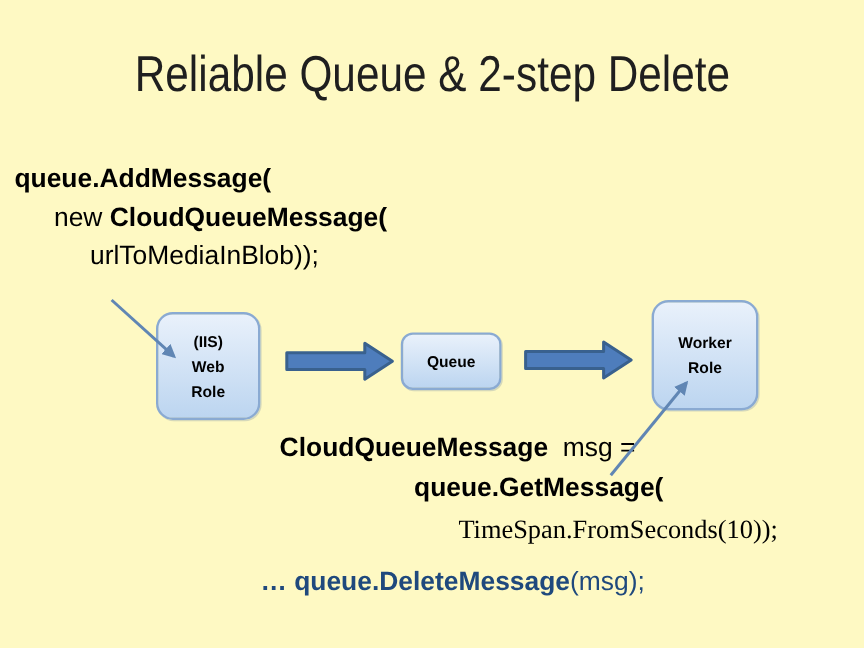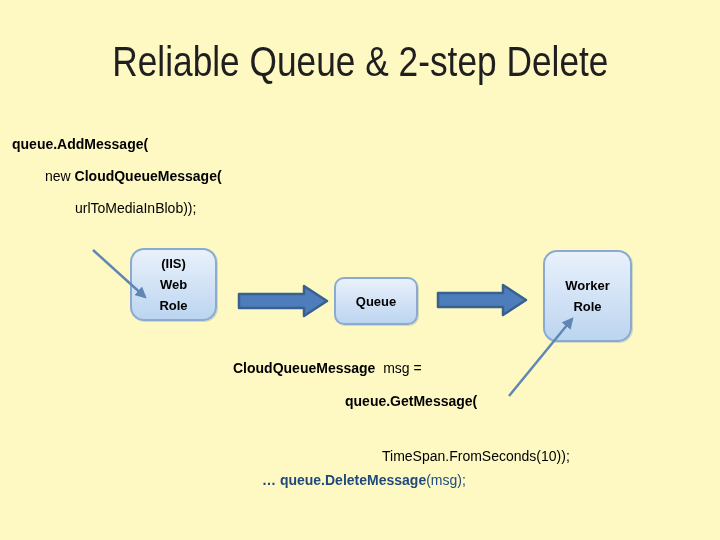--- a/index.html
+++ b/index.html
@@ -29,39 +29,38 @@
     letter-spacing: 0px;
     color: var(--title-text, #1f1f1f);
     transform: scaleX(0.84);
     transform-origin: 50% 50%;
     white-space: nowrap;
   }
 
   
   .code-line {
     position: absolute;
-    font-size: 14px;
+    font-size: 22px;
     color: var(--code-text, #000000);
     white-space: nowrap;
   }
   .b { font-weight: 700; }
   .pre { white-space: pre; }
 
   .l-a1 { left: 12px;  top: 136px; }
   .l-a2 { left: 45px;  top: 168px; }
   .l-a3 { left: 75px;  top: 200px; }
 
   .l-b1 { left: 233px; top: 360px; }
   .l-b2 { left: 345px; top: 393px; }
-  .l-b3 { left: 382px; top: 448px; }
+  .l-b3 { left: 382px; top: 428px; font-family: Liberation Serif, serif; }
 
   .l-c {
     left: 217px; top: 472px;
     color: var(--accent-blue, #1f497d);
-    margin-left: 45px;
   }
 
   
   .node {
     position: absolute;
     box-sizing: border-box;
     background: linear-gradient(to bottom,
       var(--box-fill-top, #e9f1fb) 0%,
       var(--box-fill-bottom, #bcd5f0) 100%);
     border: 2px solid var(--box-border, #8aaad2);
@@ -70,21 +69,21 @@
     display: flex;
     flex-direction: column;
     align-items: center;
     justify-content: center;
     text-align: center;
     font-weight: 700;
     font-size: 13px;
     line-height: 21px;
     color: #000;
   }
-  .node-web    { left: 130px; top: 248px; width: 87px; height: 73px; }
+  .node-web    { left: 130px; top: 260px; width: 87px; height: 90px; }
   .node-queue  { left: 334px; top: 277px; width: 84px; height: 48px; border-radius: 10px; }
   .node-worker { left: 543px; top: 250px; width: 89px; height: 92px; }
 
   
   .overlay {
     position: absolute;
     left: 0; top: 0;
     width: 720px; height: 540px;
     pointer-events: none;
   }

